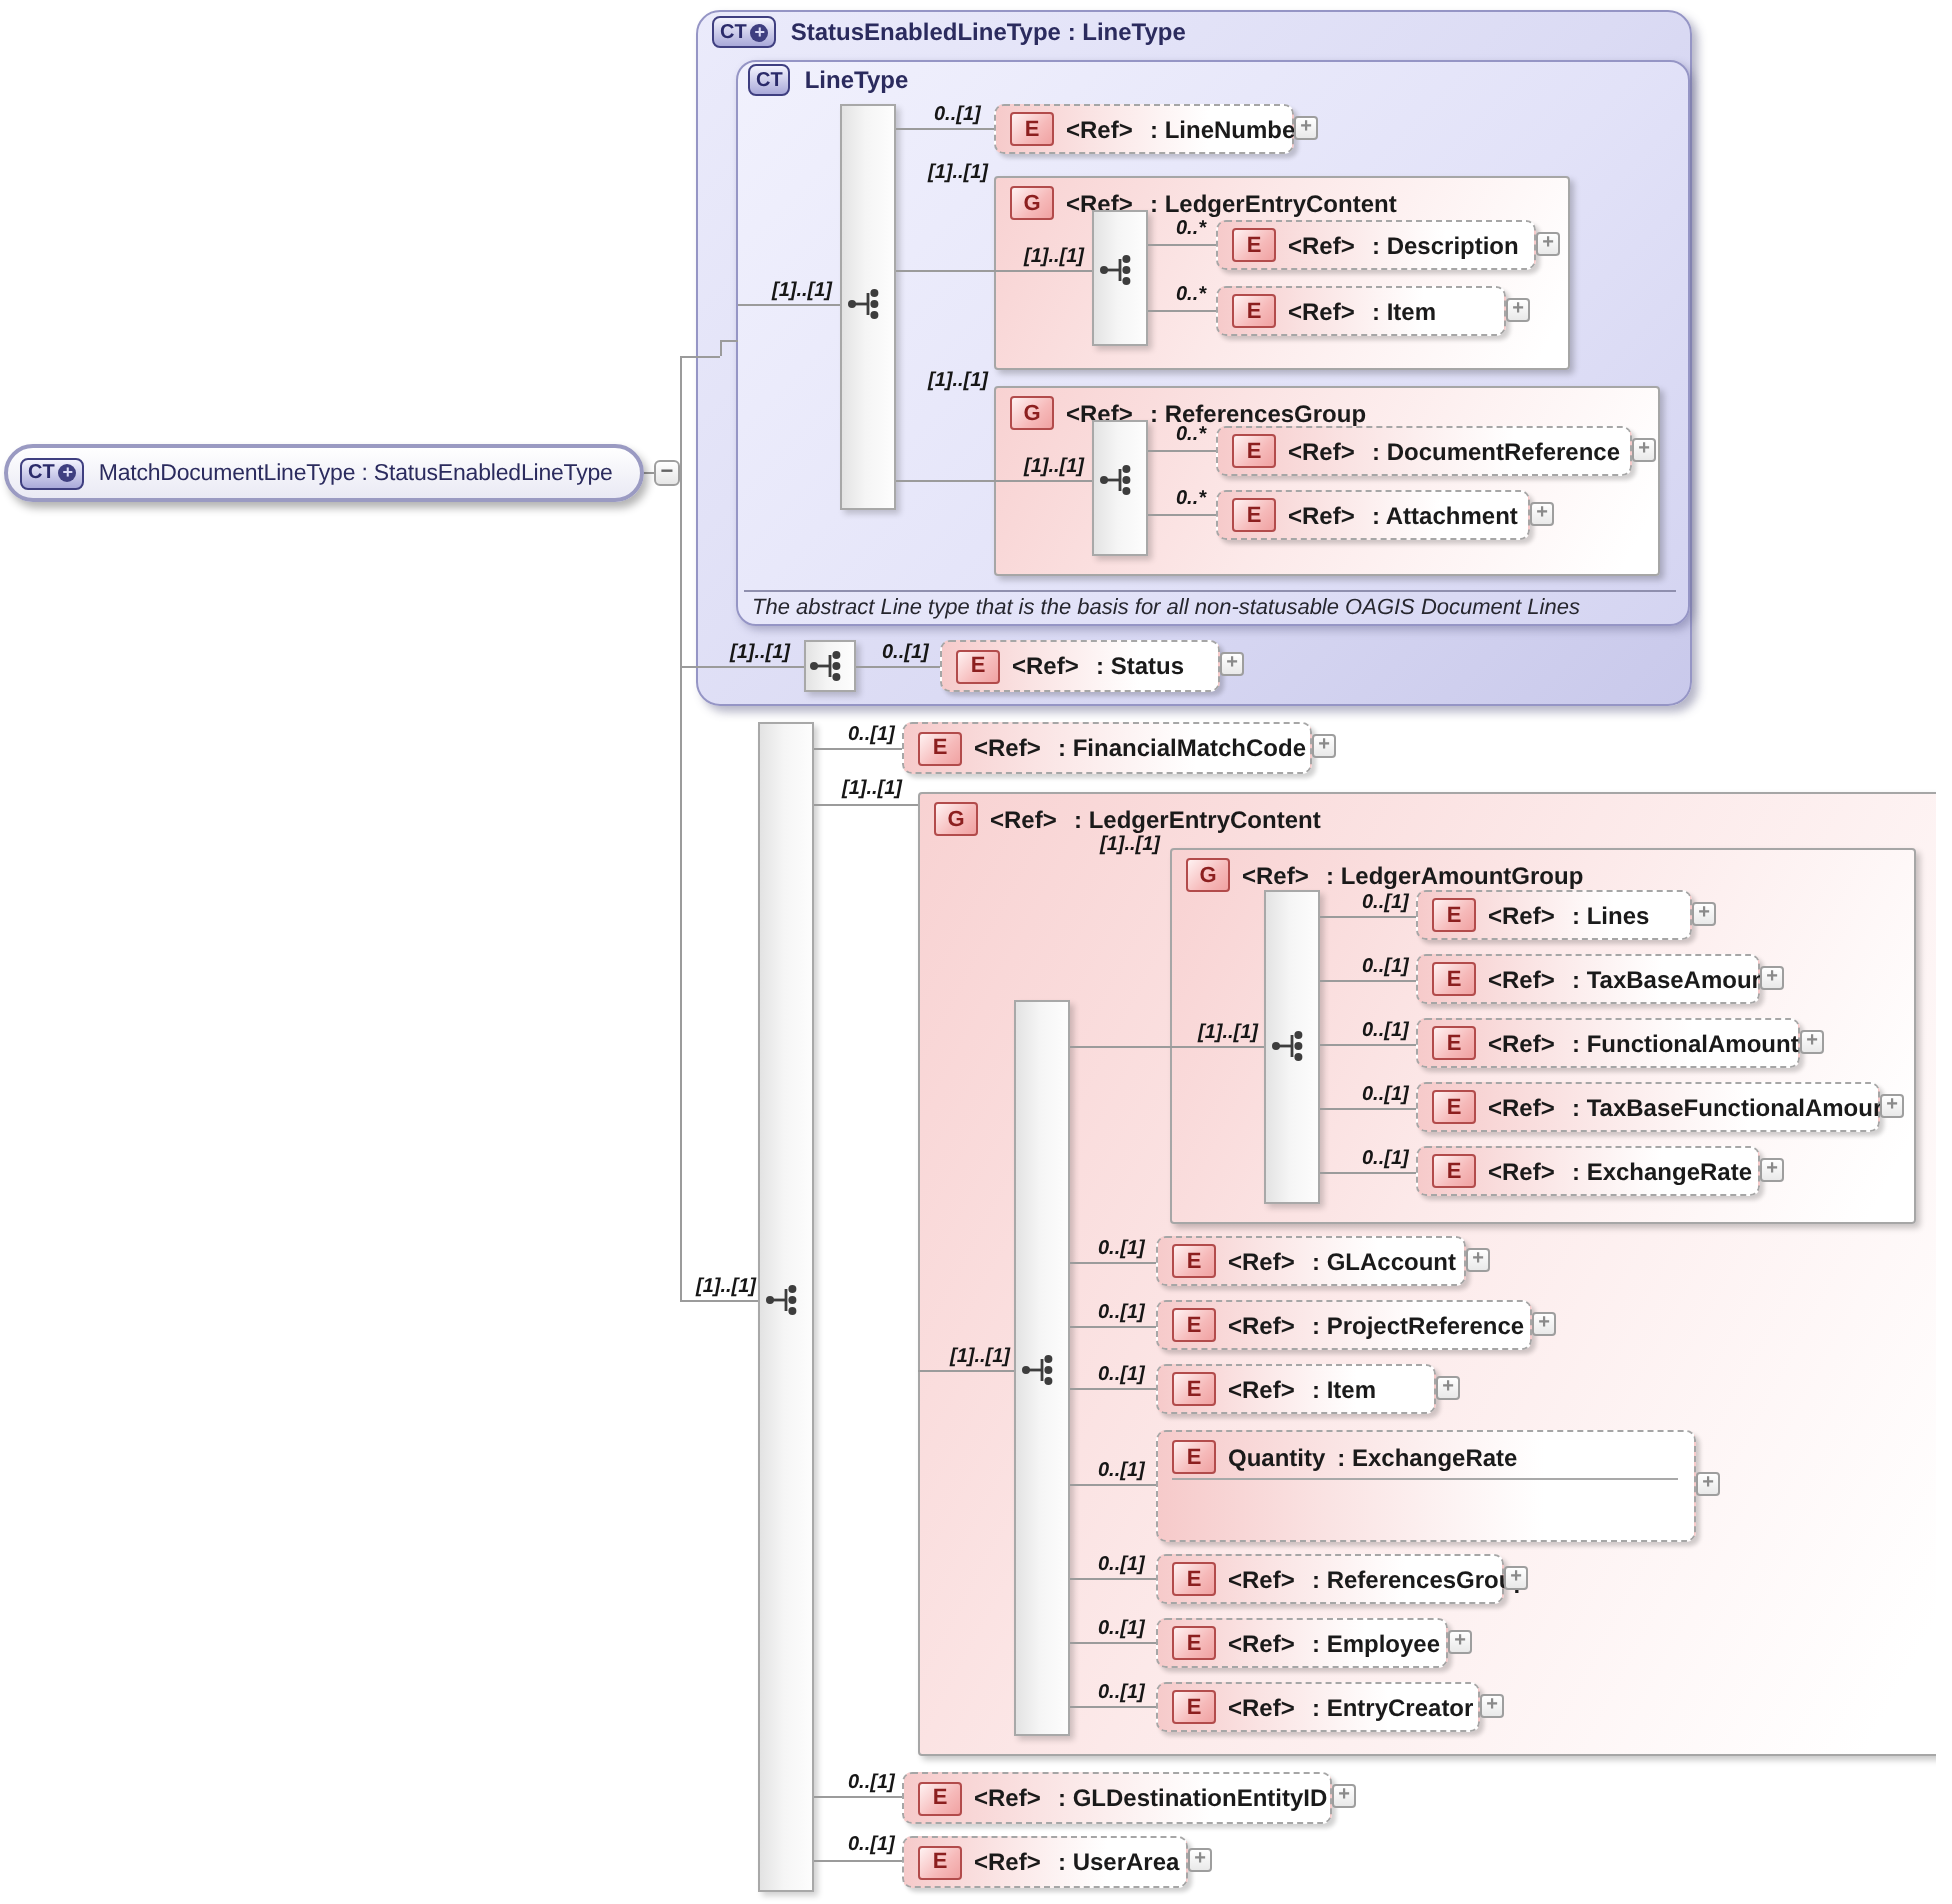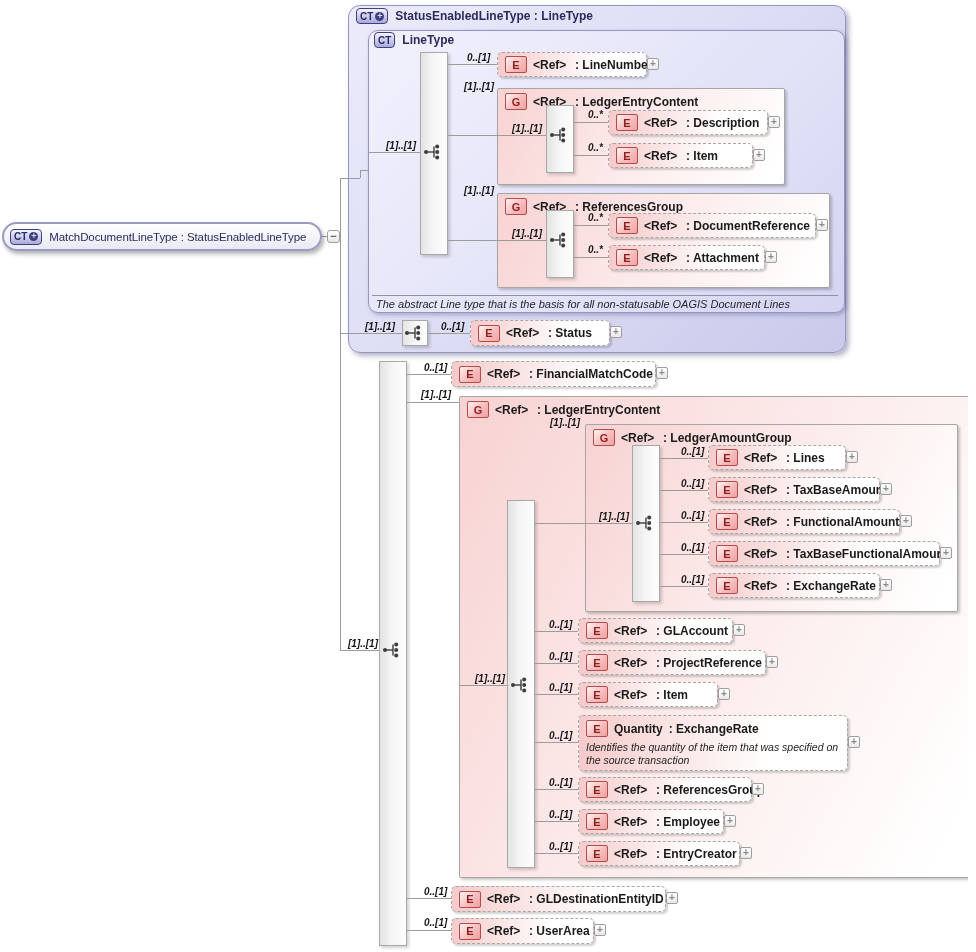--- a/index.html
+++ b/index.html
@@ -329,21 +329,20 @@
       <span class="nm">: Item</span>
     <span class="plus">+</span>
   </div>
   <div class="ebox qty" style="left:578px;top:715px;width:270px;height:56px">
     <div class="row">
       <span class="badge">E</span>
         <span class="ref">Quantity</span>
         <span class="nm">: ExchangeRate</span>
     </div>
     <div class="q-sep"></div>
-    <div class="q-anno">Identifies the quantity of the item that was specified on the source transaction</div>
     <span class="plus">+</span>
   </div>
   <div class="ebox" style="left:578px;top:777px;width:174px;height:25px">
     <span class="badge">E</span>
       <span class="ref">&lt;Ref&gt;</span>
       <span class="nm">: ReferencesGroup</span>
     <span class="plus">+</span>
   </div>
   <div class="ebox" style="left:578px;top:809px;width:146px;height:25px">
     <span class="badge">E</span>

